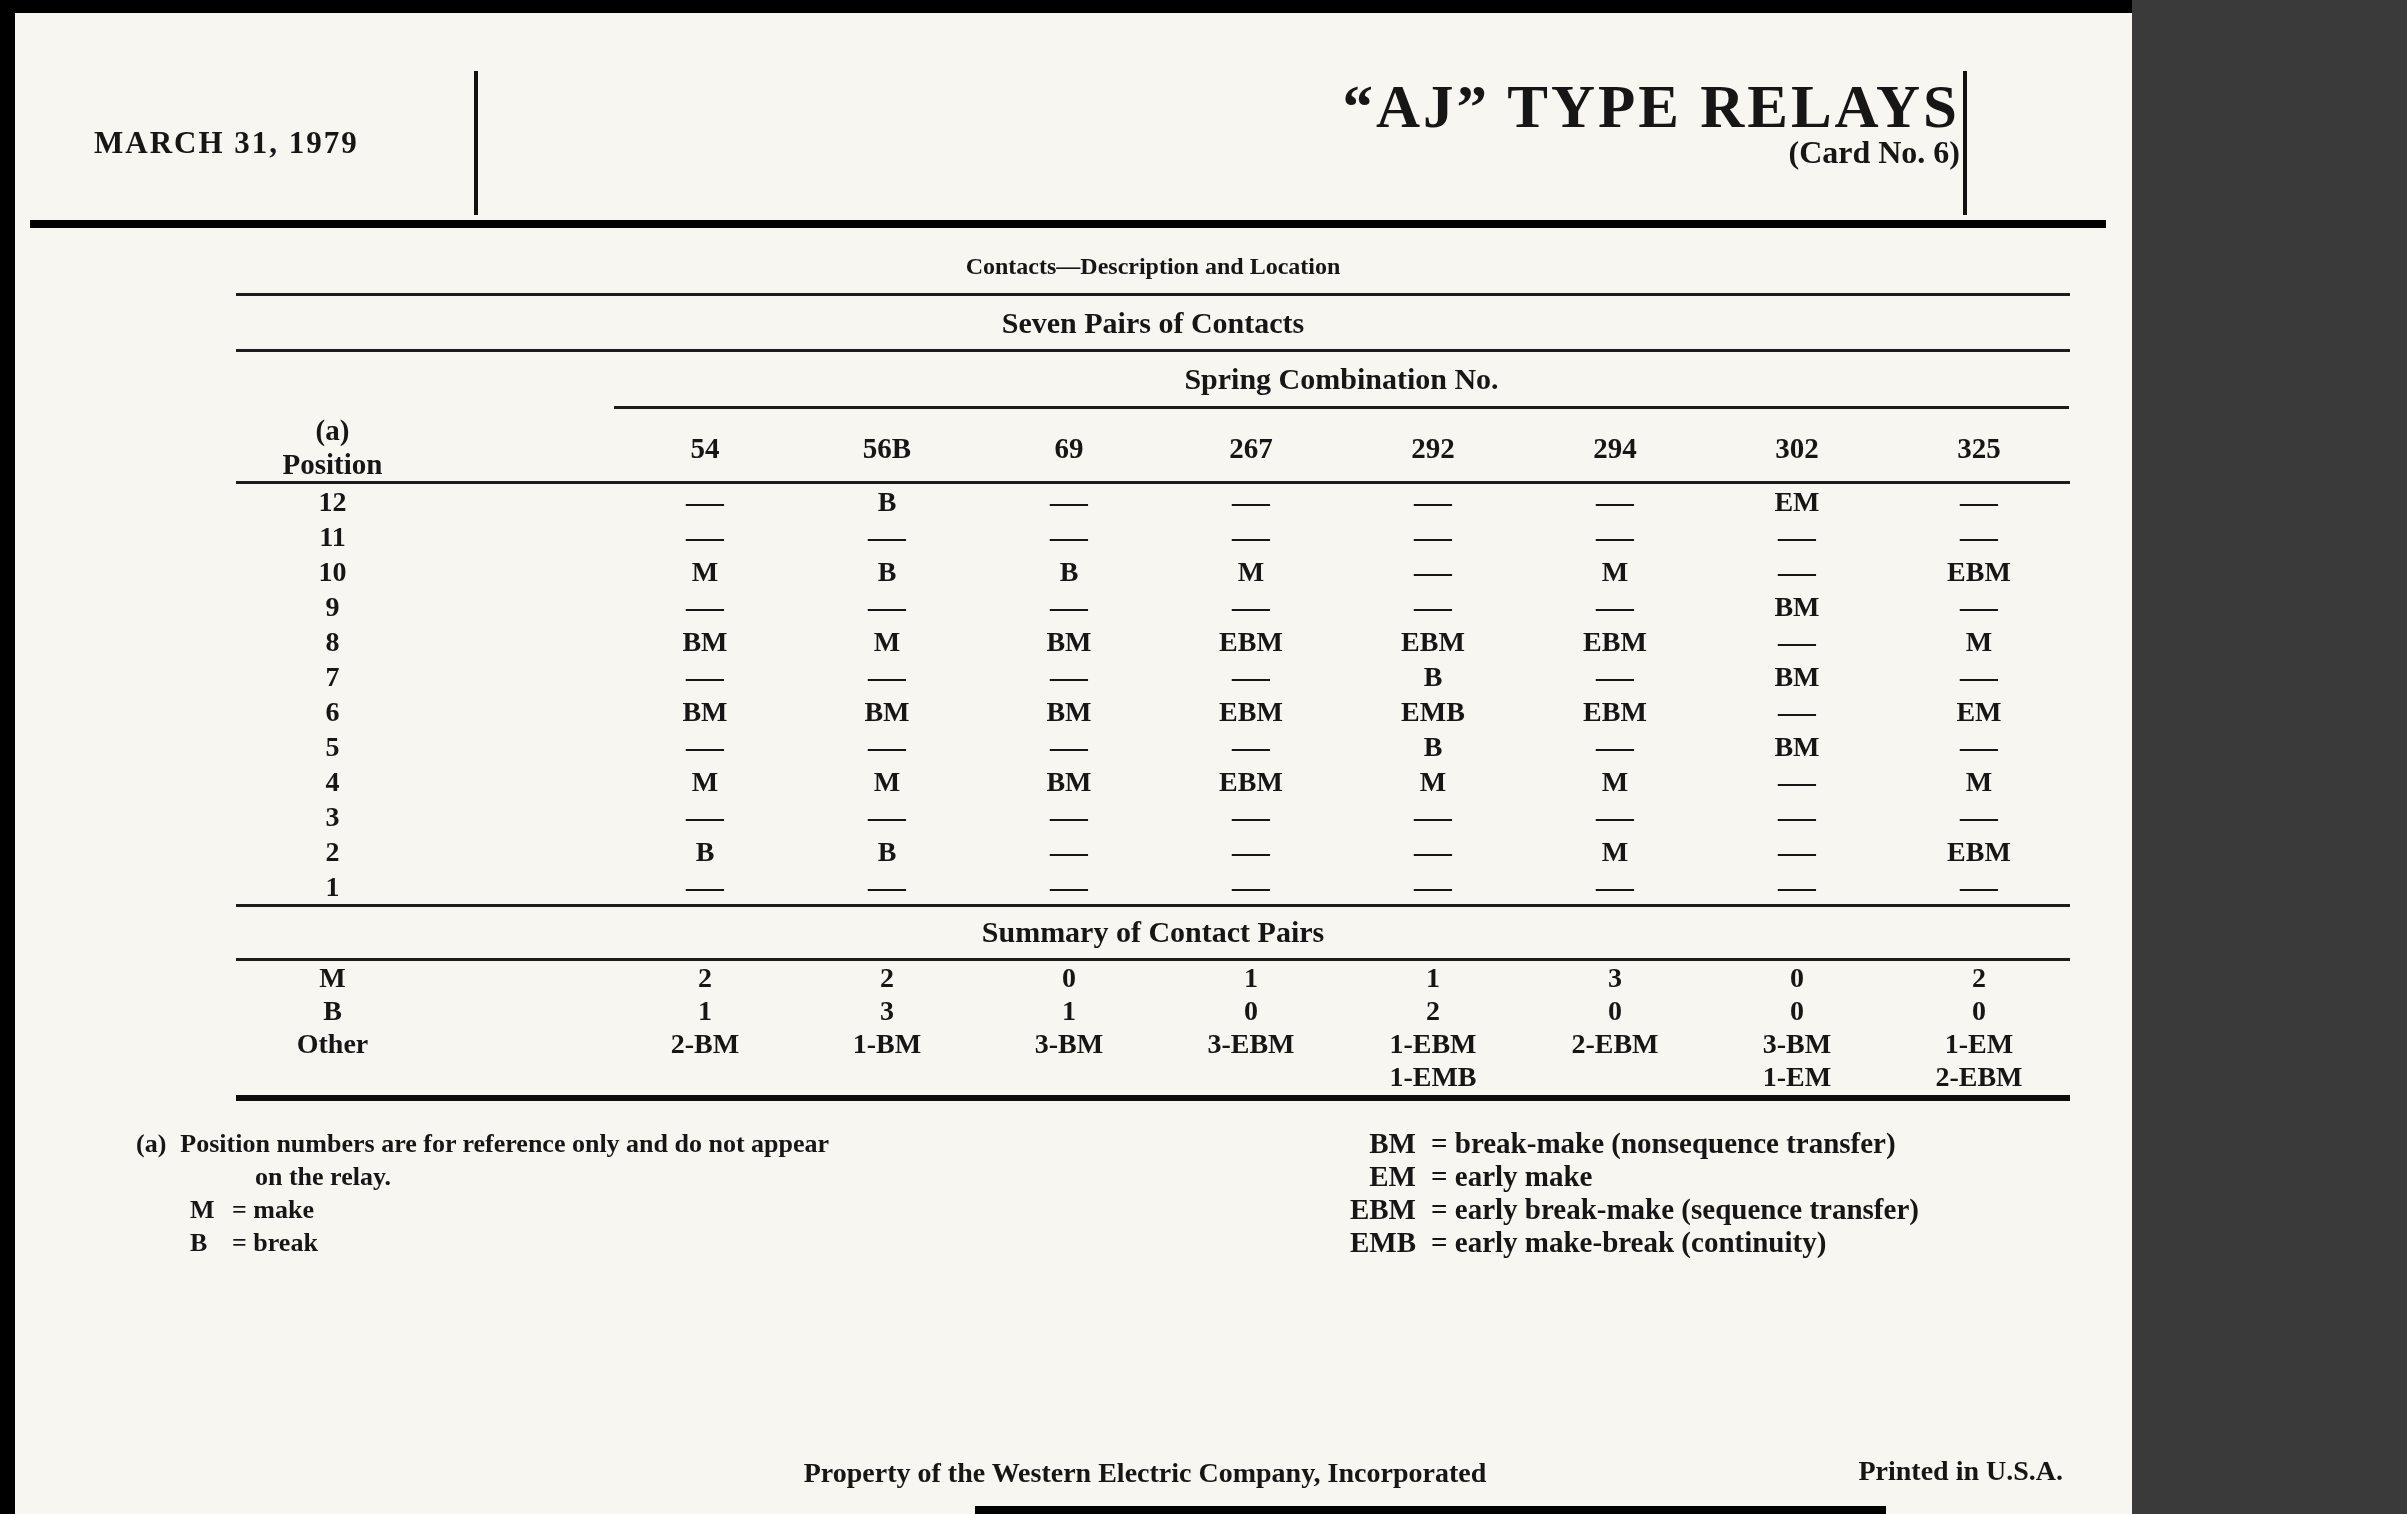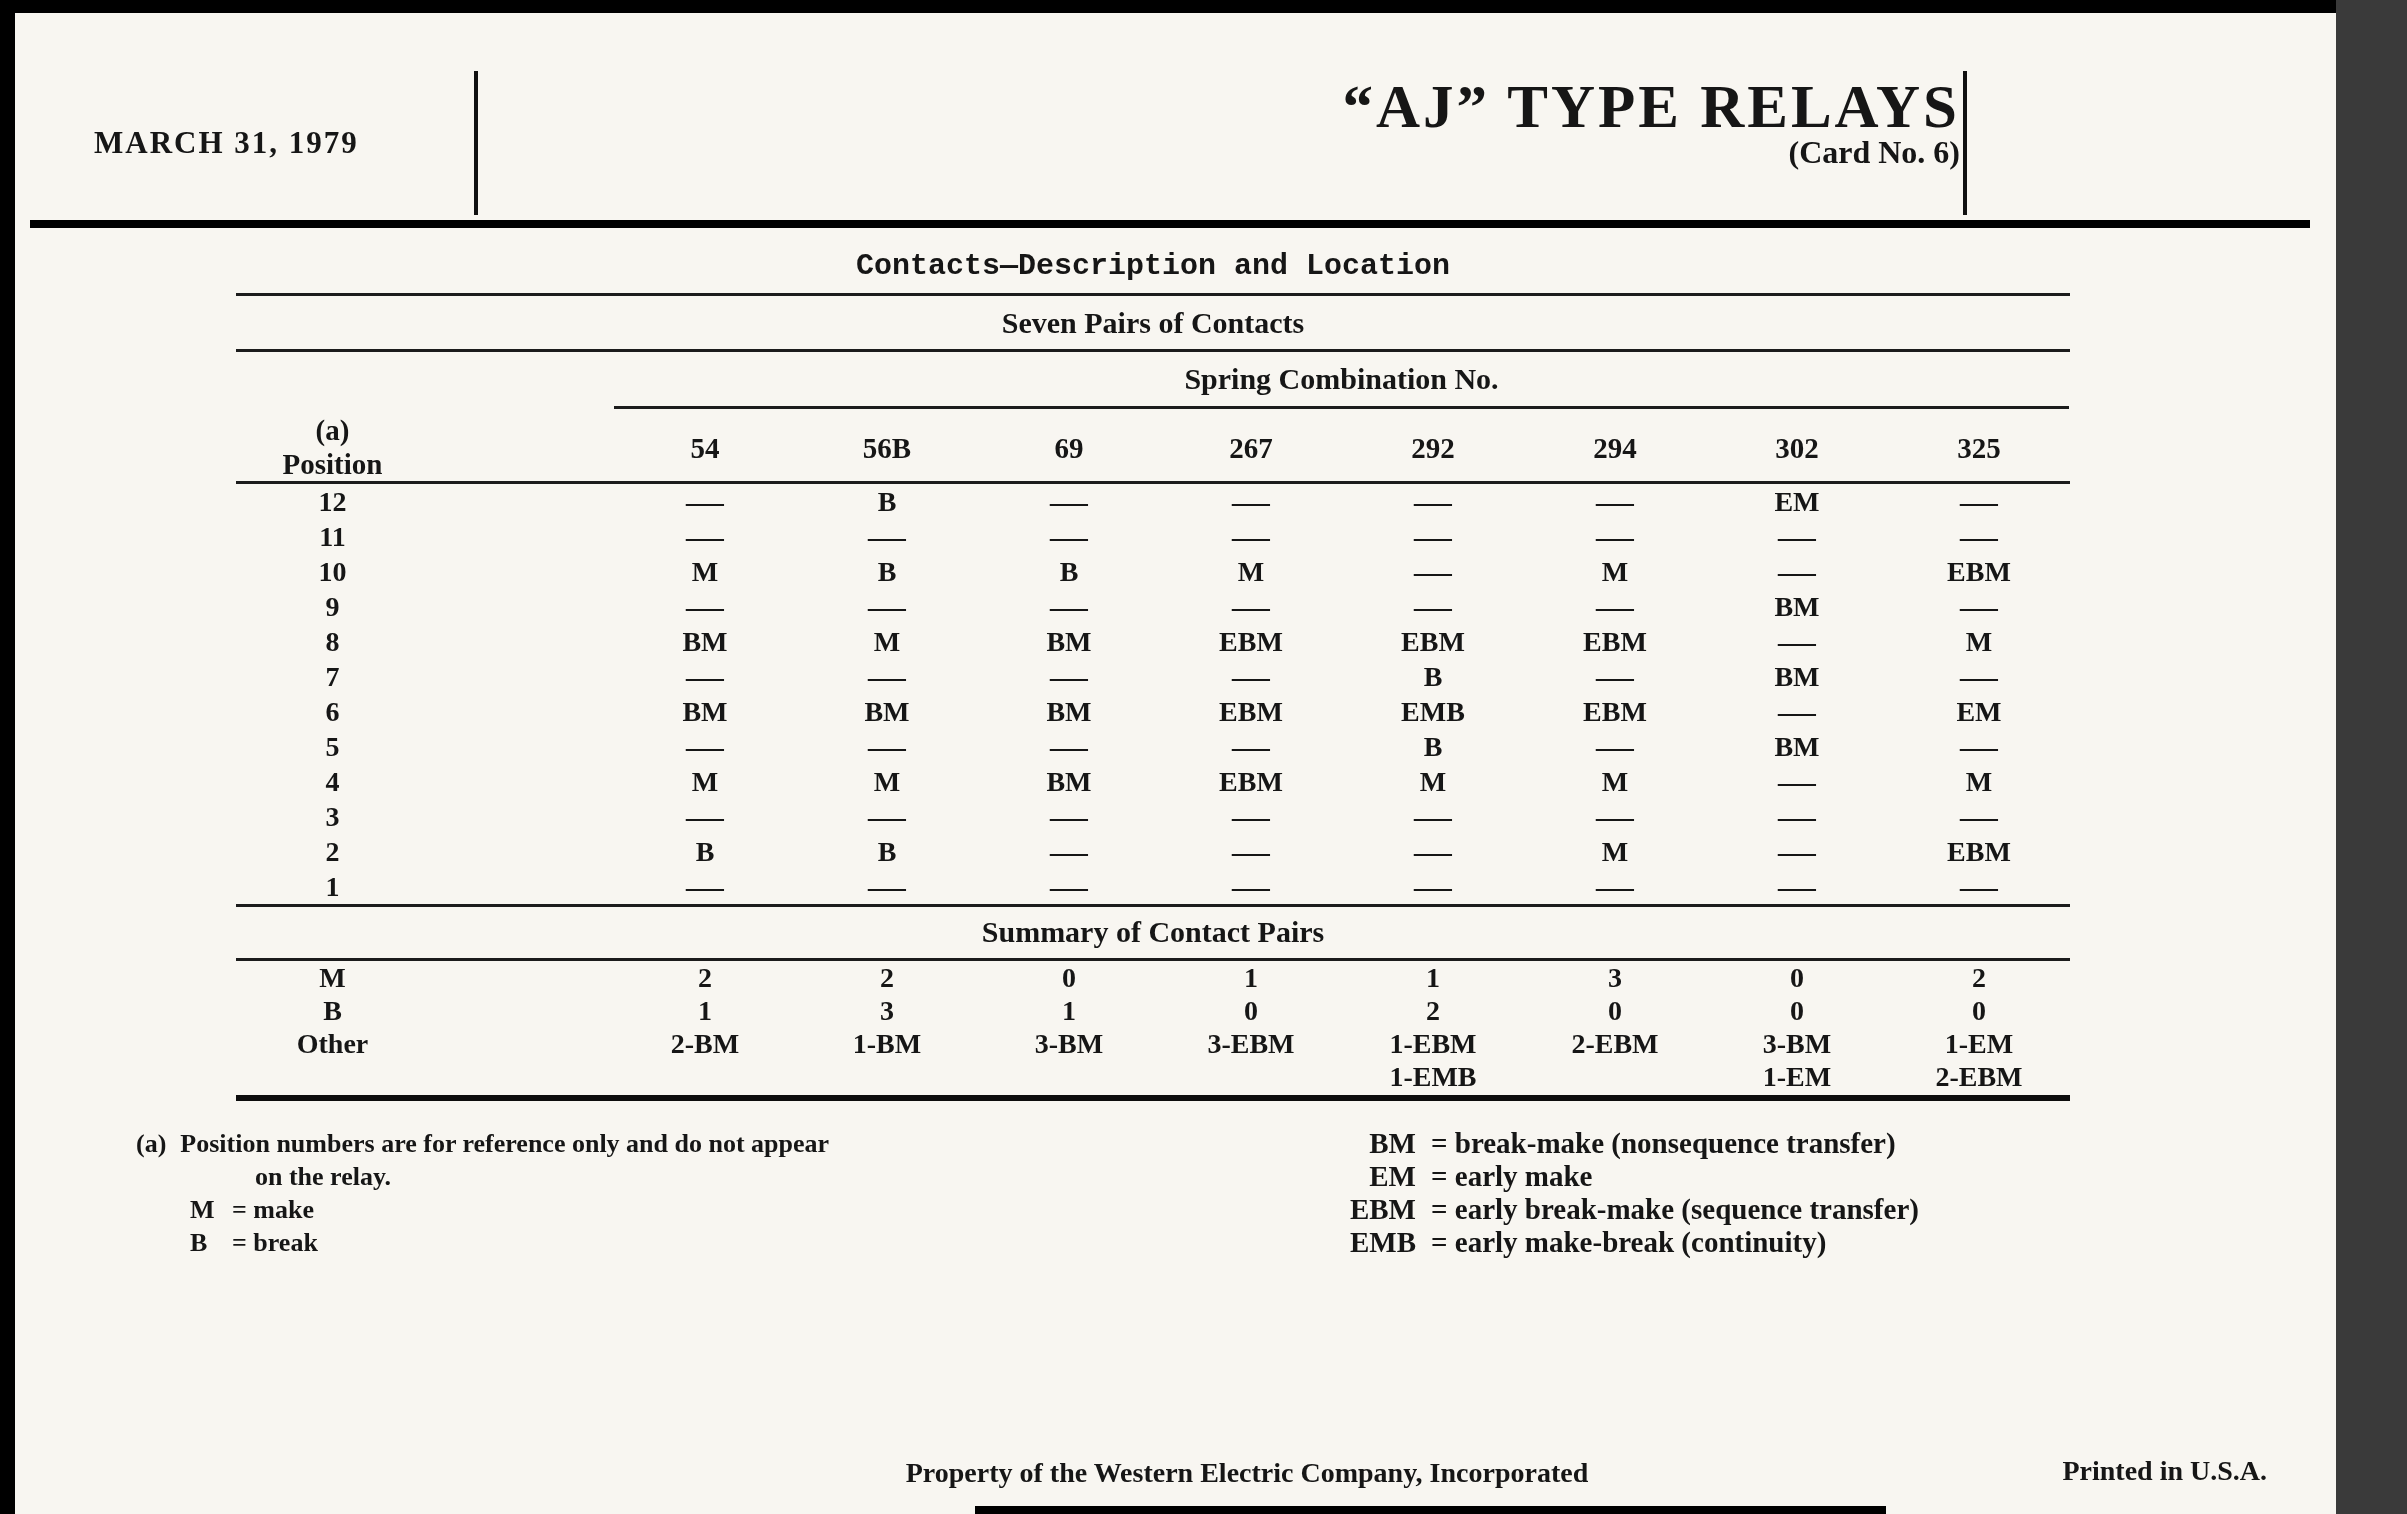--- a/index.html
+++ b/index.html
@@ -1,17 +1,17 @@
 <!DOCTYPE html>
 <html><head>
 <meta charset="utf-8">
 <style>
   html,body { margin:0; padding:0; background:#3a3a3a; }
   .page {
-    position:relative; width:2336px; height:1515px;
+    position:relative; width:2132px; height:1515px;
     background:#f8f6f1; overflow:hidden;
     font-family:"Liberation Serif","DejaVu Serif",serif;
     font-weight:bold; color:#161616;
   }
   
   .top-bar { position:absolute; top:0; left:0; width:100%; height:13px; background:#000; }
   .left-bar { position:absolute; top:0; left:0; width:15px; height:100%; background:#000; }
   .bottom-strip { position:absolute; bottom:0; left:975px; width:911px; height:9px; background:#000; }
 
   
@@ -19,21 +19,21 @@
   .vline { position:absolute; top:71px; height:144px; width:4px; background:#111; }
   .v-left { left:474px; }
   .v-right { left:1963px; }
   .title-block { position:absolute; left:485px; width:1475px; top:79px; text-align:right; }
   .main-title { font-size:61px; line-height:55px; letter-spacing:3px; }
   .card-no { font-size:32px; }
   .header-rule { position:absolute; left:30px; right:26px; top:220px; height:8px; background:#000; }
 
   
   .table-wrap { position:absolute; left:236px; top:243px; width:1834px; }
-  .t-title { height:50px; line-height:46px; font-size:30px; text-align:center;font-family:Liberation Mono, monospace; }
+  .t-title { height:50px; line-height:46px; font-size:24px; text-align:center; }
   .t-sub { height:53px; line-height:53px; font-size:30px; text-align:center; }
   .s-title { height:51px; line-height:50px; font-size:30px; text-align:center; }
   .rule { height:3px; background:#1c1c1c; }
   .rule-data { margin-left:378px; width:1455px; }
   .rule-thick { height:6px; background:#0d0d0d; margin-top:2px; }
   .group-head { margin-left:378px; width:1455px; height:54px; line-height:54px; font-size:30px; text-align:center; }
 
   .t-row { display:grid; grid-template-columns:193px 185px repeat(8,1fr); }
   .header-row { height:72px; align-items:end; font-size:29px; }
   .header-row .hcell { text-align:center; margin-bottom:16px; }

